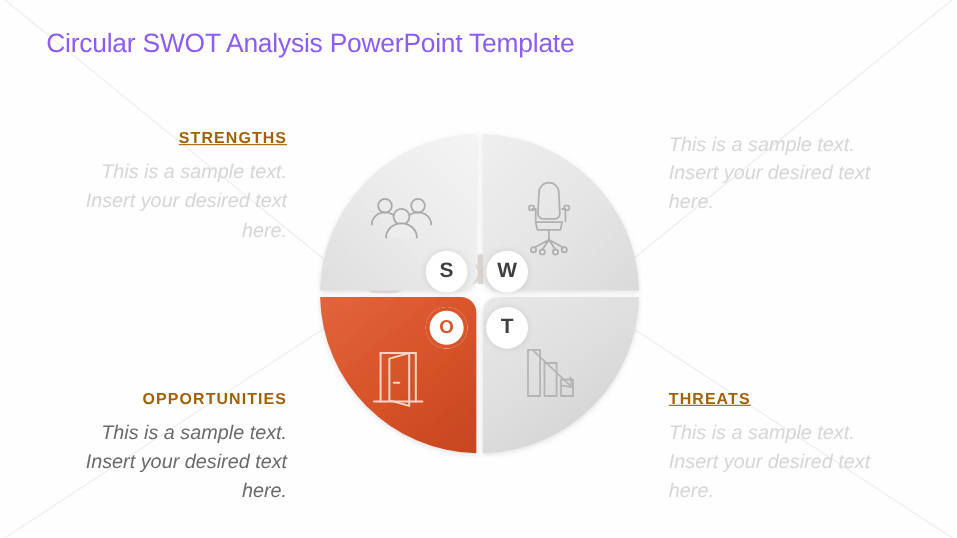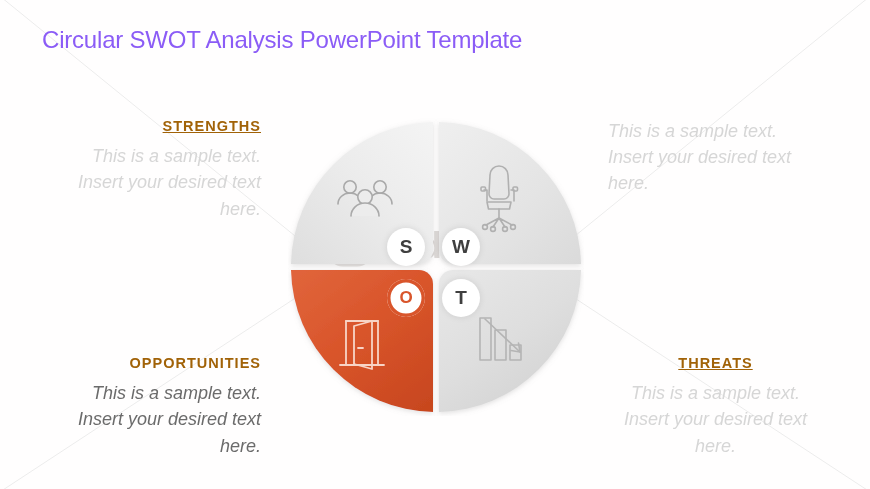--- a/index.html
+++ b/index.html
@@ -66,21 +66,21 @@
   .muted .quad-heading { color: #a16207; text-decoration: underline; }
   .muted .quad-body    { color: #d6d6d6; }
 
   
   .active .quad-heading { color: #a16207; }
   .active .quad-body    { color: #6b6b6b; }
 
   #text-strengths     { left: 46px;  top: 118px; text-align: right; }
   #text-weaknesses    { left: 608px; top: 118px; text-align: left;  }
   #text-opportunities { left: 46px;  top: 355px; text-align: right; }
-  #text-threats       { left: 608px; top: 355px; text-align: center;  }
+  #text-threats       { left: 608px; top: 355px; text-align: left;  }
 
   
   #watermark {
     position: absolute;
     left: 328px;
     top: 218px;
     width: 238px;
     height: 54px;
     pointer-events: none;
     opacity: 1;

